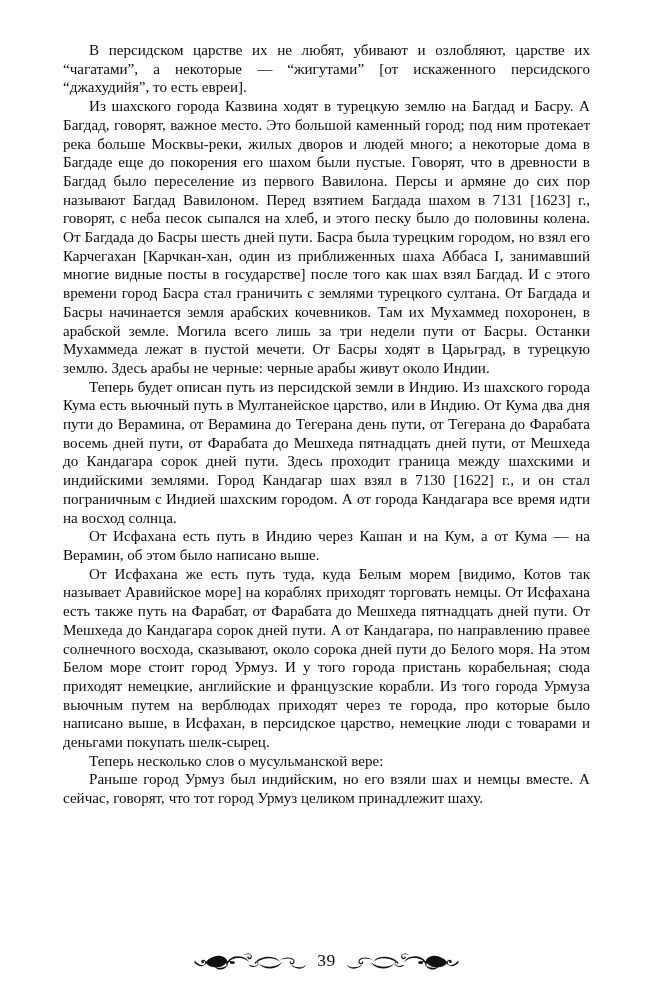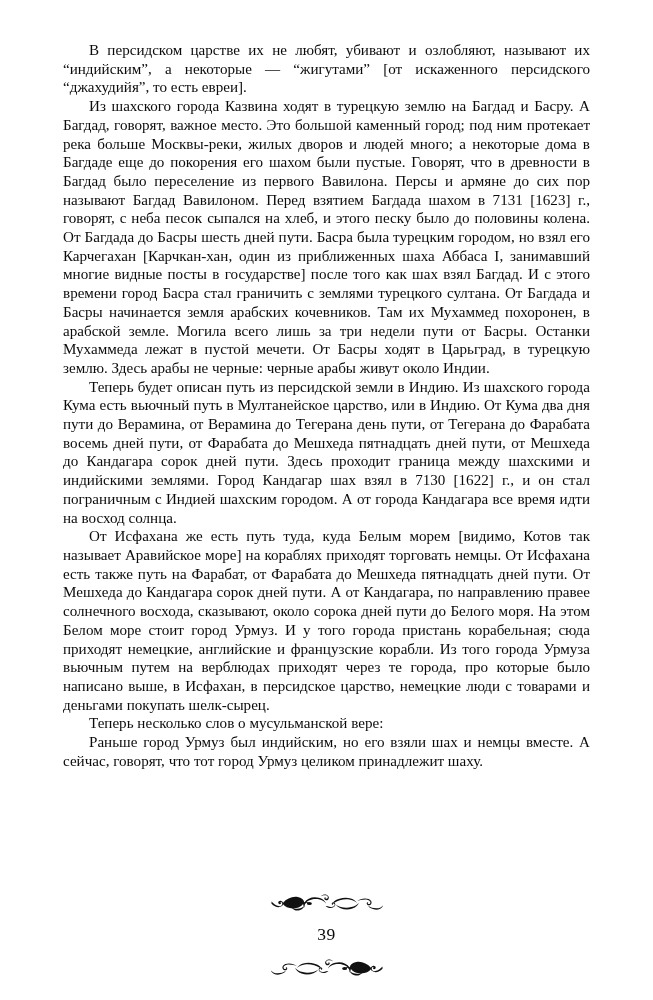--- a/index.html
+++ b/index.html
@@ -41,23 +41,22 @@
 
   
   #footer {
     position: absolute;
     left: 0;
     top: 941px;
     width: 653px;
     height: 42px;
     display: flex;
     align-items: center;
-    justify-content: flex-end;
+    justify-content: center;
     gap: 9px;
-    flex-direction: column;
   }
 
   .ornament {
     display: block;
     width: 116px;
     height: 30px;
     flex: 0 0 auto;
   }
 
   .ornament.flip {
@@ -73,23 +72,24 @@
     position: relative;
     top: -1px;
   }
 </style>
 </head>
 <body>
 
 <div id="page">
 
   <div id="text-column">
-    <p>В персидском царстве их не любят, убивают и озлобляют, называют их “индийским”, а некоторые — “жигутами” [от искаженного персидского “джахудийя”, то есть евреи].</p>
+    <p>В персидском царстве их не любят, убивают и озлобляют, царстве их “чагатами”, а некоторые — “жигутами” [от искаженного персидского “джахудийя”, то есть евреи].</p>
     <p>Из шахского города Казвина ходят в турецкую землю на Багдад и Басру. А Багдад, говорят, важное место. Это большой каменный город; под ним протекает река больше Москвы-реки, жилых дворов и людей много; а некоторые дома в Багдаде еще до покорения его шахом были пустые. Говорят, что в древности в Багдад было переселение из первого Вавилона. Персы и армяне до сих пор называют Багдад Вавилоном. Перед взятием Багдада шахом в 7131 [1623] г., говорят, с неба песок сыпался на хлеб, и этого песку было до половины колена. От Багдада до Басры шесть дней пути. Басра была турецким городом, но взял его Карчегахан [Карчкан-хан, один из приближенных шаха Аббаса I, занимавший многие видные посты в государстве] после того как шах взял Багдад. И с этого времени город Басра стал граничить с землями турецкого султана. От Багдада и Басры начинается земля арабских кочевников. Там их Мухаммед похоронен, в арабской земле. Могила всего лишь за три недели пути от Басры. Останки Мухаммеда лежат в пустой мечети. От Басры ходят в Царьград, в турецкую землю. Здесь арабы не черные: черные арабы живут около Индии.</p>
     <p>Теперь будет описан путь из персидской земли в Индию. Из шахского города Кума есть вьючный путь в Мултанейское царство, или в Индию. От Кума два дня пути до Верамина, от Верамина до Тегерана день пути, от Тегерана до Фарабата восемь дней пути, от Фарабата до Мешхеда пятнадцать дней пути, от Мешхеда до Кандагара сорок дней пути. Здесь проходит граница между шахскими и индийскими землями. Город Кандагар шах взял в 7130 [1622] г., и он стал пограничным с Индией шахским городом. А от города Кандагара все время идти на восход солнца.</p>
+    <p>От Исфахана есть путь в Индию через Кашан и на Кум, а от Кума — на Верамин, об этом было написано выше.</p>
     <p>От Исфахана же есть путь туда, куда Белым морем [видимо, Котов так называет Аравийское море] на кораблях приходят торговать немцы. От Исфахана есть также путь на Фарабат, от Фарабата до Мешхеда пятнадцать дней пути. От Мешхеда до Кандагара сорок дней пути. А от Кандагара, по направлению правее солнечного восхода, сказывают, около сорока дней пути до Белого моря. На этом Белом море стоит город Урмуз. И у того города пристань корабельная; сюда приходят немецкие, английские и французские корабли. Из того города Урмуза вьючным путем на верблюдах приходят через те города, про которые было написано выше, в Исфахан, в персидское царство, немецкие люди с товарами и деньгами покупать шелк-сырец.</p>
     <p>Теперь несколько слов о мусульманской вере:</p>
     <p>Раньше город Урмуз был индийским, но его взяли шах и немцы вместе. А сейчас, говорят, что тот город Урмуз целиком принадлежит шаху.</p>
   </div>
 
   <div id="footer">
 
     <svg class="ornament" viewBox="0 0 116 30" aria-hidden="true">
       <g fill="#111111" stroke="none">
         <path d="M2.5 15.8 c3.4 3.6 7.6 4.4 10.3 2.3 c2.3 -1.8 1.6 -4.7 -0.7 -5.2 c-1.9 -0.4 -3.3 1.0 -2.7 2.4 c0.5 1.1 2.0 1.2 2.5 0.3 c0.4 -0.8 -0.2 -1.6 -0.9 -1.4 c0.9 -0.6 2.2 0.1 2.3 1.3 c0.2 1.7 -1.6 3.0 -3.7 2.6 c-2.6 -0.5 -5.1 -2.3 -7.1 -4.5 z"></path>

